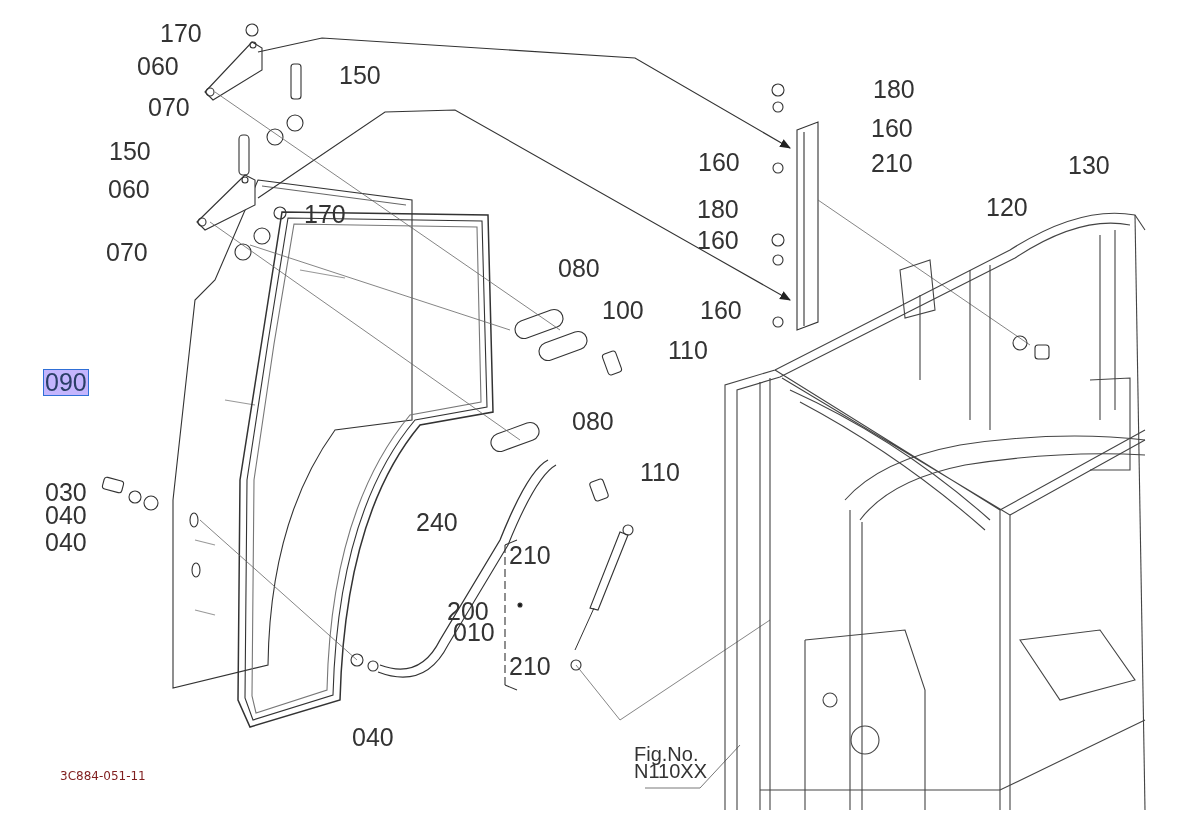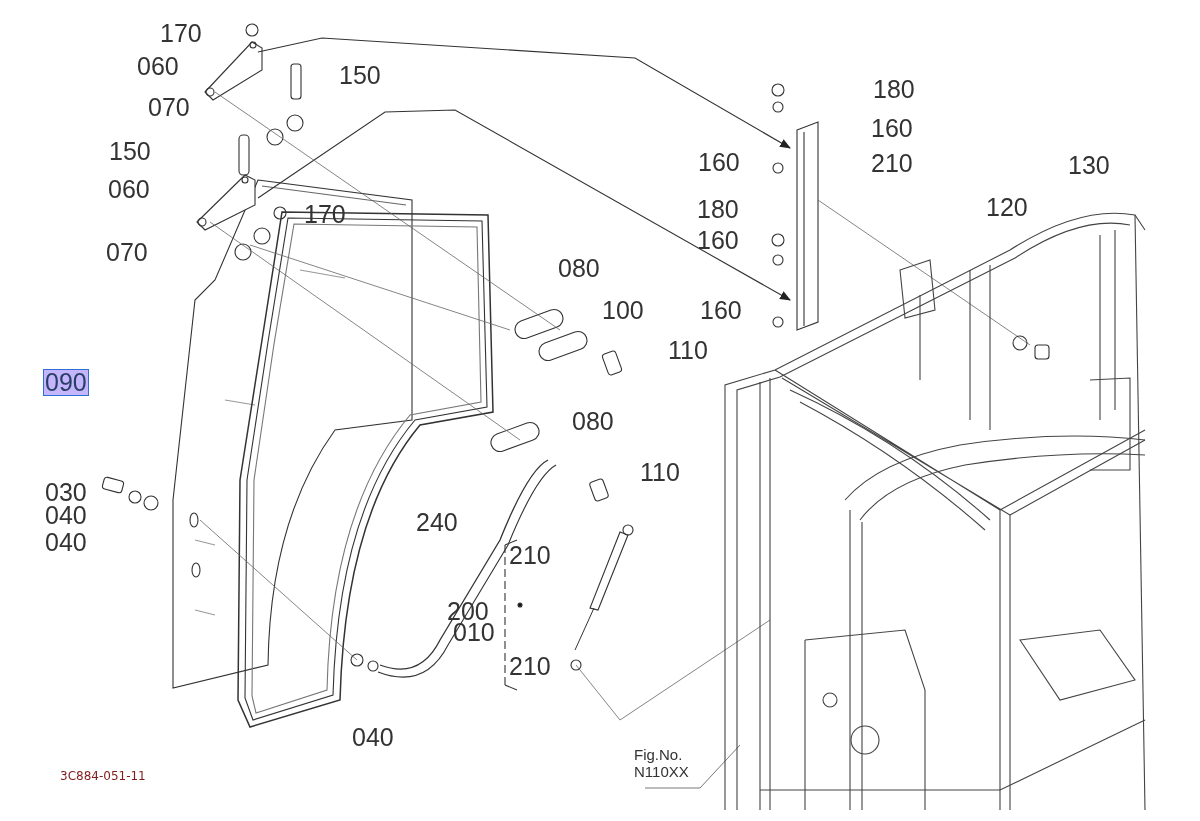--- a/index.html
+++ b/index.html
@@ -1,21 +1,21 @@
 <!DOCTYPE html>
 <html><head>
 <meta charset="utf-8">
 <style>
   html,body{margin:0;padding:0;background:#fff;}
   body{width:1200px;height:821px;position:relative;overflow:hidden;font-family:"Liberation Sans",sans-serif;}
   svg#diagram{position:absolute;left:0;top:0;width:1200px;height:821px;}
   .lbl{position:absolute;font-size:25px;color:#333;letter-spacing:0px;line-height:1;white-space:nowrap;cursor:pointer;}
   .lbl.sel{outline:1.5px solid #2f6fd6;background:#c4b5fd;color:#2a3f66;padding:0 1px;}
   .drawing-id{position:absolute;left:60px;top:769px;font-size:12px;color:#7f1d1d;font-family:"DejaVu Sans",sans-serif;}
-  .fig{position:absolute;left:634px;top:746px;font-size:15px;color:#333;line-height:17px;}
+  .fig{position:absolute;left:634px;top:746px;font-size:20px;color:#333;line-height:17px;}
   .fig span{display:block;}
 </style>
 </head>
 <body>
 
 <svg id="diagram" viewBox="0 0 1200 821" xmlns="http://www.w3.org/2000/svg">
   <defs>
     <marker id="arr" markerWidth="10" markerHeight="10" refX="9" refY="5" orient="auto">
       <path d="M0,1 L10,5 L0,9 Z" fill="#222"></path>
     </marker>

